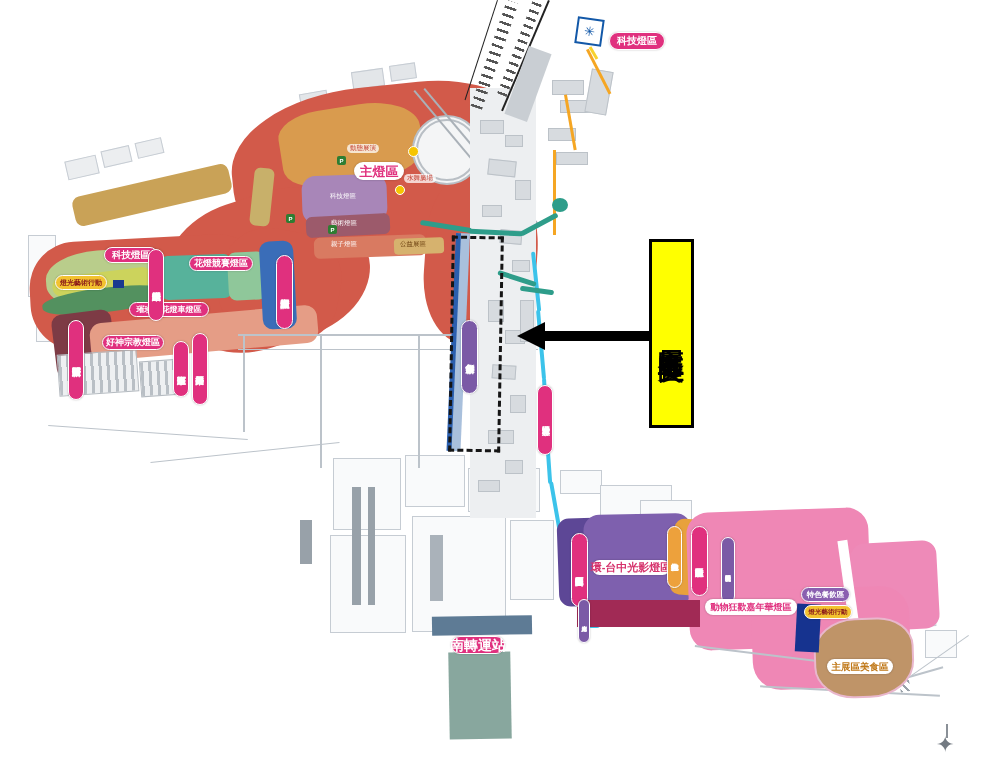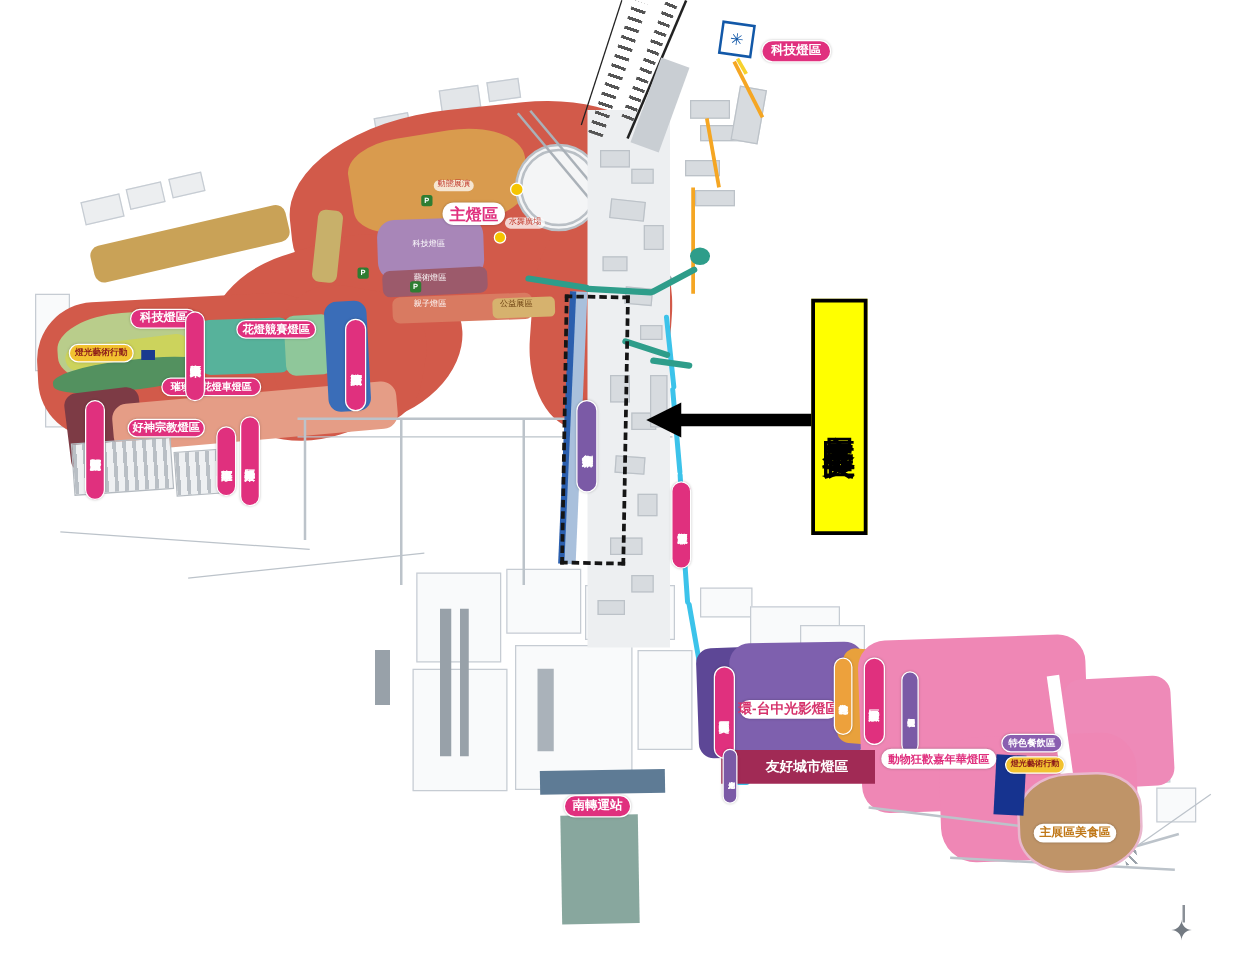--- a/index.html
+++ b/index.html
@@ -185,26 +185,25 @@
   <div class="badge vb" style="left:68px;top:320px;width:14px;height:72px;">新醫同盟燈區</div>
   <div class="badge" style="left:55px;top:275px;width:50px;height:13px;background:#f2c230;color:#8b1a1a;font-size:7px;border:1px solid #fff;">燈光藝術行動</div>
   <div class="badge vb" style="left:461px;top:320px;width:15px;height:66px;background:#7b5aa6;z-index:32;">新創餐飲市集</div>
   <div class="badge vb" style="left:537px;top:385px;width:14px;height:62px;font-size:8px;">漫遊客家庄燈區</div>
   <div class="badge vb" style="left:571px;top:533px;width:15px;height:66px;font-size:8.5px;">原藝交響燈區</div>
   <div class="pill" style="left:592px;top:560px;width:78px;height:15px;color:#d6336c;font-size:11px;">環-台中光影燈區</div>
   <div class="badge vb" style="left:667px;top:526px;width:13px;height:54px;background:#eda13c;font-size:7.5px;">地方特色舞台</div>
   <div class="badge vb" style="left:691px;top:526px;width:15px;height:62px;font-size:8.5px;">產業讚聲燈區</div>
   <div class="badge vb" style="left:721px;top:537px;width:12px;height:58px;background:#7b5aa6;font-size:6px;">特色展演燈區</div>
   <div class="badge vb" style="left:578px;top:599px;width:10px;height:36px;background:#7b5aa6;font-size:5.5px;z-index:45;border-width:1px;">水岸光廊</div>
-  <div style="position:absolute;left:577px;top:600px;width:123px;height:27px;display:flex;align-items:center;justify-content:center;padding-left:14px;box-sizing:border-box;color:#fff;font-weight:bold;font-size:11px;z-index:40;">友好城市燈區</div>
   <div class="pill" style="left:705px;top:599px;width:92px;height:16px;color:#e0307e;font-size:9px;">動物狂歡嘉年華燈區</div>
   <div class="badge" style="left:801px;top:587px;width:47px;height:13px;background:#8a5fb0;font-size:7.5px;">特色餐飲區</div>
   <div class="badge" style="left:804px;top:605px;width:46px;height:12px;background:#f2c230;color:#8b1a1a;font-size:6.5px;border:1px solid #fff;">燈光藝術行動</div>
   <div class="pill" style="left:827px;top:659px;width:66px;height:15px;color:#c07818;font-size:9.5px;">主展區美食區</div>
-  <div class="badge" style="left:451px;top:636px;width:52px;height:16px;font-size:10px;">南轉運站</div>
+  <div class="badge" style="left:451px;top:636px;width:52px;height:16px;font-size:14px;">南轉運站</div>
   <div class="badge" style="left:609px;top:32px;width:54px;height:16px;font-size:10px;">科技燈區</div>
   <div style="position:absolute;left:576px;top:18px;width:23px;height:23px;background:#fff;border:2px solid #1258a8;transform:rotate(8deg);display:flex;align-items:center;justify-content:center;color:#1258a8;font-size:13px;z-index:40;">✳</div>
 
   <div style="position:absolute;left:543px;top:331px;width:108px;height:10px;background:#000;z-index:50;"></div>
   <div style="position:absolute;left:517px;top:322px;width:0;height:0;border-top:14px solid transparent;border-bottom:14px solid transparent;border-right:28px solid #000;z-index:50;"></div>
   <div style="position:absolute;left:649px;top:239px;width:45px;height:189px;background:#ffff00;border:3px solid #000;box-sizing:border-box;display:flex;align-items:center;justify-content:center;z-index:50;">
     <span style="writing-mode:vertical-rl;text-orientation:upright;font-size:26px;font-weight:bold;color:#000;line-height:1;letter-spacing:2px;">主展區美食區</span>
   </div>
 
   <div style="position:absolute;left:936px;top:724px;width:22px;height:40px;z-index:40;">

